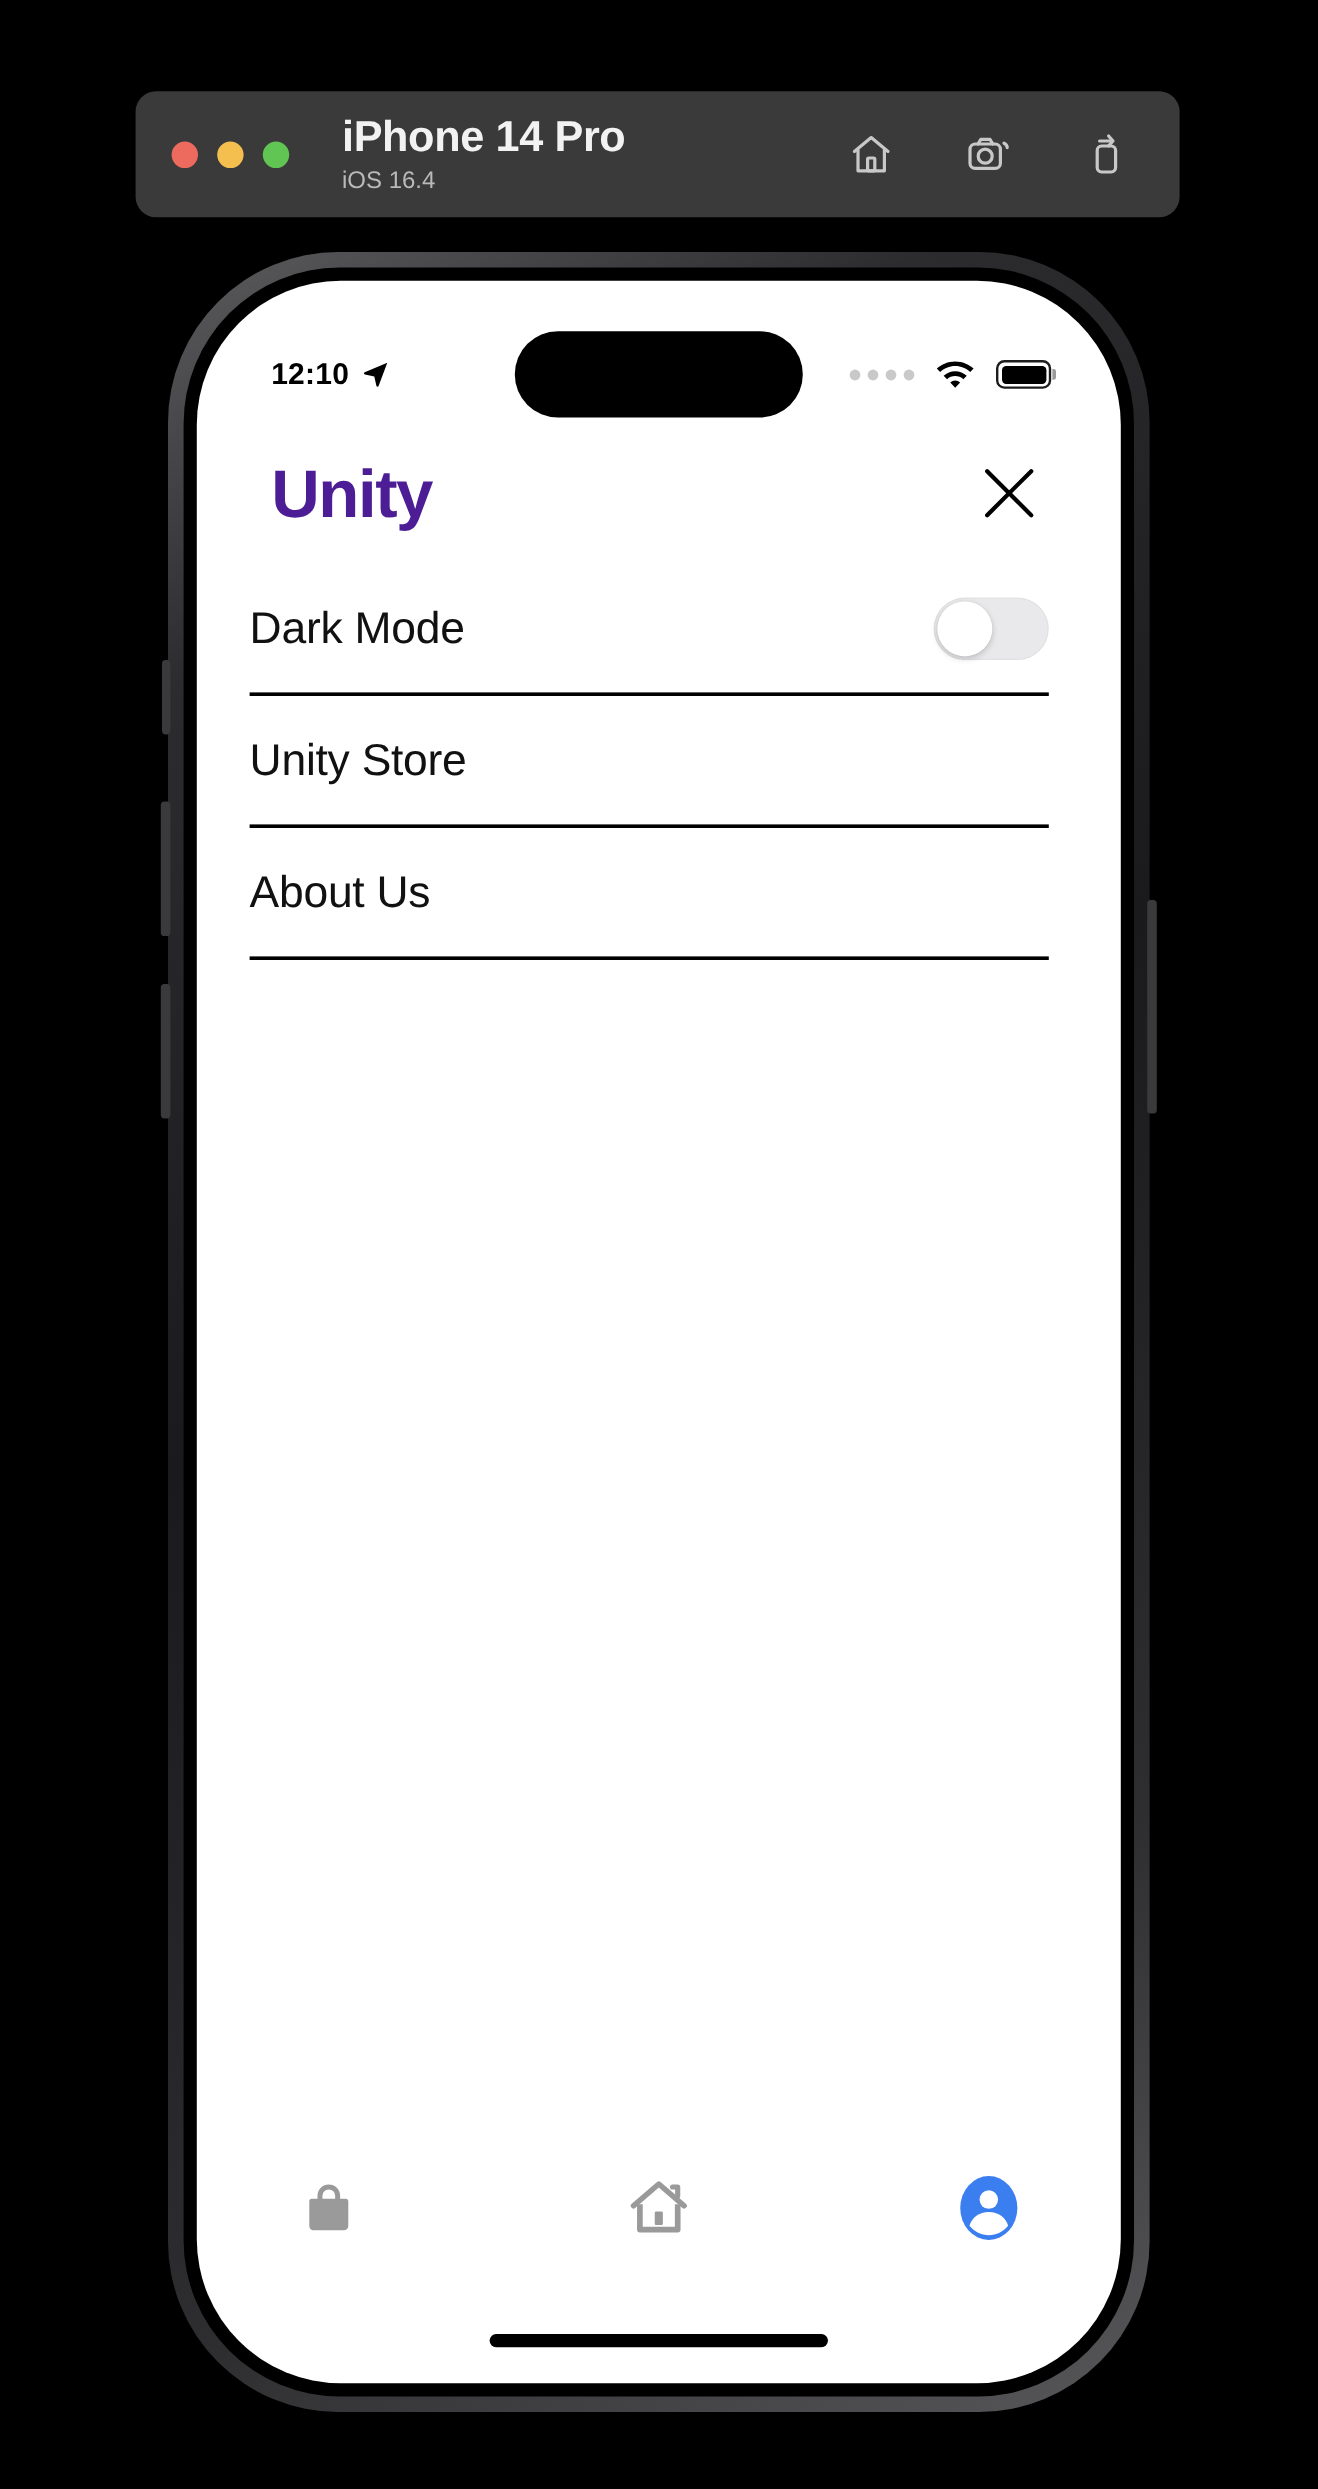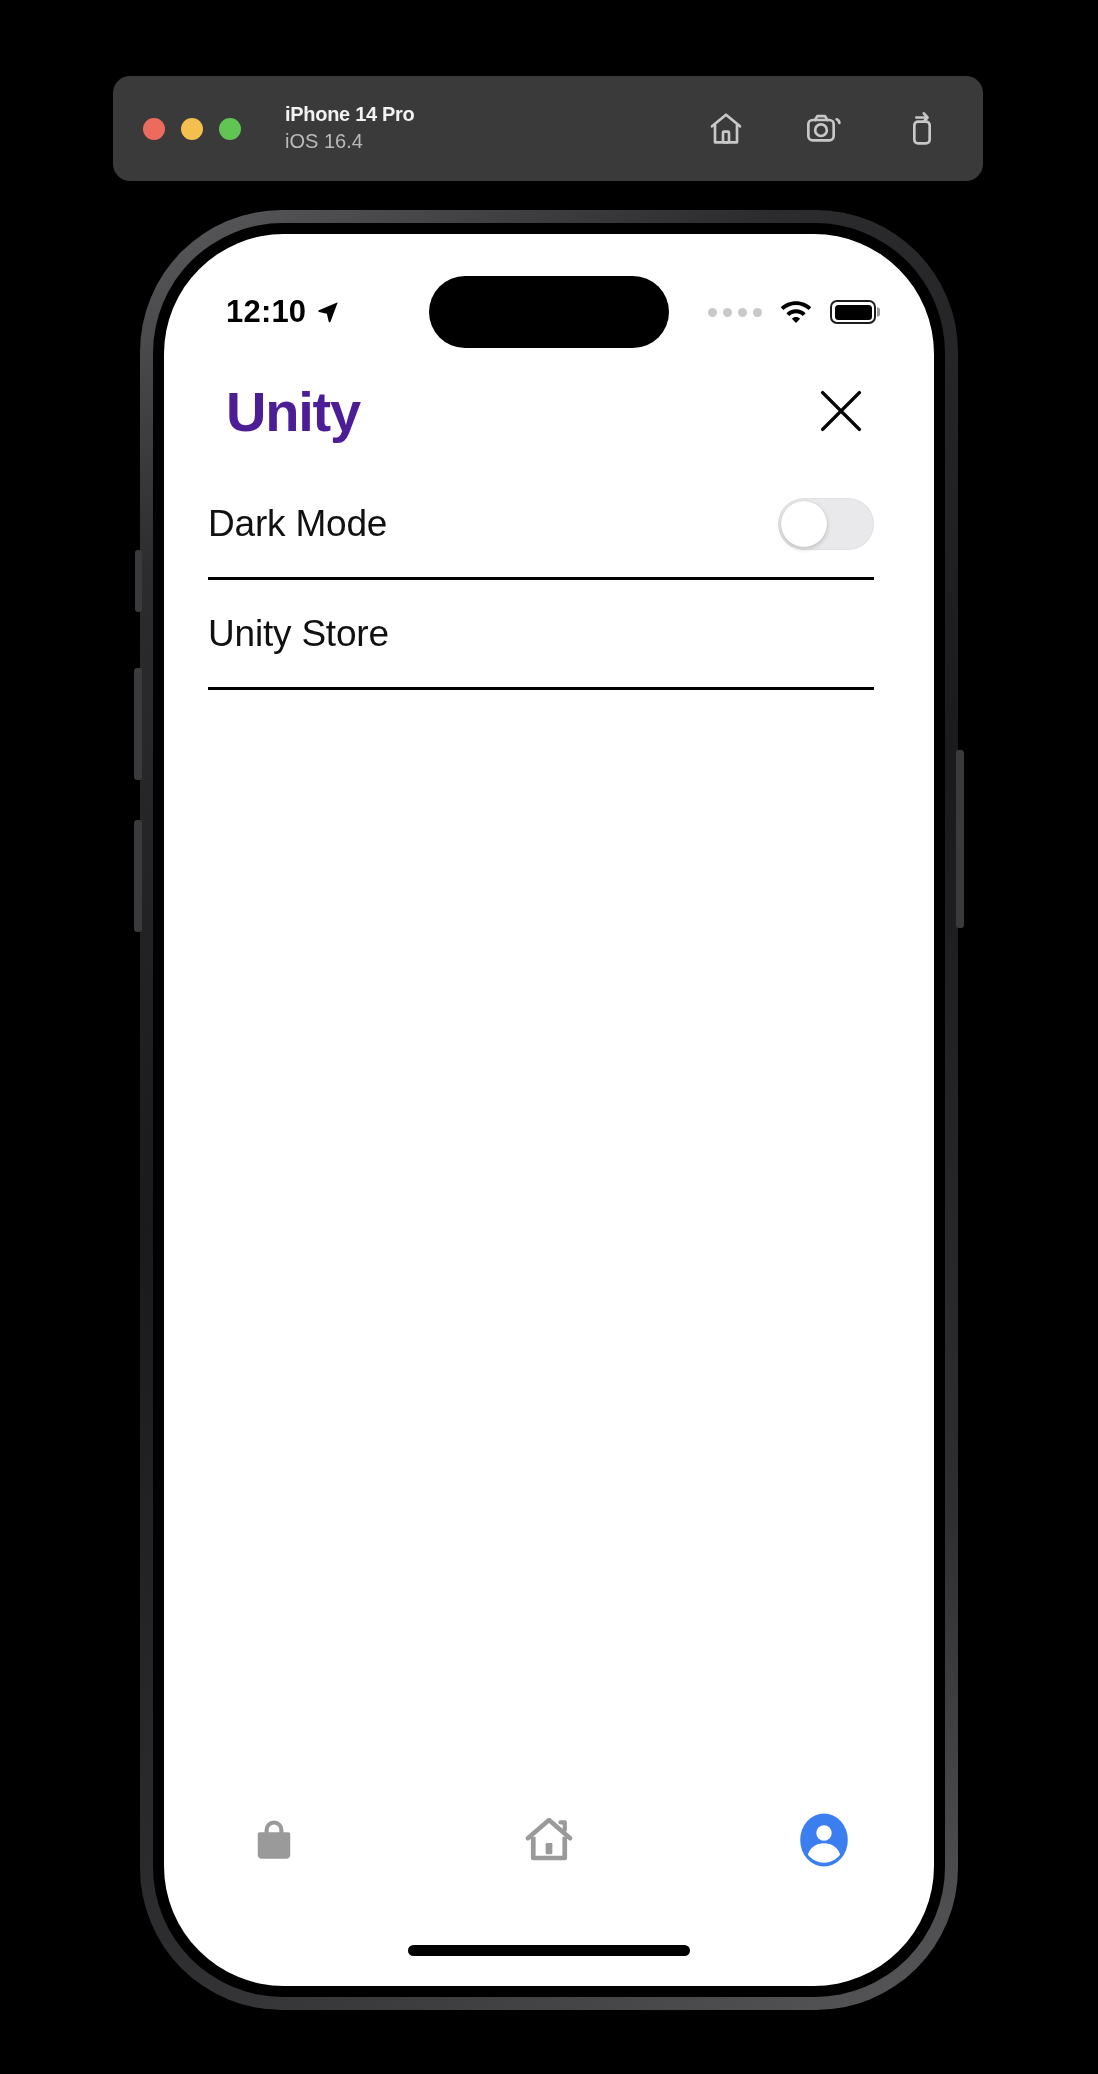--- a/index.html
+++ b/index.html
@@ -20,21 +20,21 @@
     display:flex; align-items:center;
     padding:0 28px 0 30px;
   }
   .traffic{ display:flex; align-items:center; gap:16px; }
   .dot{ width:22px; height:22px; border-radius:50%; }
   .dot.red{ background:#ed6a5e; }
   .dot.yellow{ background:#f5bf4f; }
   .dot.green{ background:#61c554; }
 
   .sim-labels{ margin-left:44px; display:flex; flex-direction:column; justify-content:center; }
-  .sim-title{ color:#f2f2f2; font-size:20px; font-weight:bold; letter-spacing:-0.3px; line-height:1.18; }
+  .sim-title{ color:#f2f2f2; font-size:36px; font-weight:bold; letter-spacing:-0.3px; line-height:1.18; }
   .sim-sub{ color:#b9b9b9; font-size:20px; line-height:1.3; margin-top:2px; }
 
   .sim-actions{ margin-left:auto; display:flex; align-items:center; gap:56px; padding-right:12px; }
   .sim-btn{ width:42px; height:42px; display:flex; align-items:center; justify-content:center; }
   .sim-btn svg{ display:block; }
 
   
   .device{
     position:absolute; left:140px; top:210px;
     width:818px; height:1800px;
@@ -59,21 +59,21 @@
   .btn-volup{ left:-6px; top:458px; width:8px; height:112px; }
   .btn-voldn{ left:-6px; top:610px; width:8px; height:112px; }
   .btn-power{ right:-6px; top:540px; width:8px; height:178px; }
 
   
   .statusbar{
     position:absolute; top:0; left:0; right:0; height:118px;
     display:flex; align-items:center;
     padding:38px 58px 0 62px;
   }
-  .clock{ display:flex; align-items:center; gap:9px; font-size:31px; font-weight:600; color:#000; letter-spacing:0.2px; }
+  .clock{ display:flex; align-items:center; gap:9px; font-size:25px; font-weight:600; color:#000; letter-spacing:0.2px; }
   .status-right{ margin-left:auto; display:flex; align-items:center; gap:17px; }
   .cell-dots{ display:flex; gap:6px; align-items:center; }
   .cell-dots i{ width:9px; height:9px; border-radius:50%; background:#c9c9c9; display:block; }
   .battery{
     width:46px; height:24px; border:2.6px solid #1d1d1d; border-radius:7px;
     position:relative; display:flex; align-items:center; padding:2.5px;
   }
   .battery::after{
     content:""; position:absolute; right:-6px; top:50%; transform:translateY(-50%);
     width:3.5px; height:9px; background:#9a9a9a; border-radius:0 2px 2px 0;
@@ -226,20 +226,23 @@
             <span class="menu-label">Dark Mode</span>
             <span class="toggle">
               <span class="knob"></span>
             </span>
           </div>
 
           <div class="menu-row">
             <span class="menu-label">Unity Store</span>
           </div>
 
+          <div class="menu-row">
+            <span class="menu-label">About Us</span>
+          </div>
 
         </div>
 
         <div class="tabbar">
           <div class="tab left">
             <svg width="52" height="52" viewBox="0 0 24 24">
               <path d="M5.4 8.4h13.2c.5 0 .9.4.9.9v9.6c0 .9-.7 1.7-1.7 1.7H6.2c-.9 0-1.7-.8-1.7-1.7V9.3c0-.5.4-.9.9-.9z" fill="#9a9a9a"></path>
               <path d="M8.6 9.2V7.3c0-1.9 1.5-3.4 3.4-3.4s3.4 1.5 3.4 3.4v1.9" fill="none" stroke="#9a9a9a" stroke-width="1.9" stroke-linecap="round"></path>
             </svg>
           </div>

